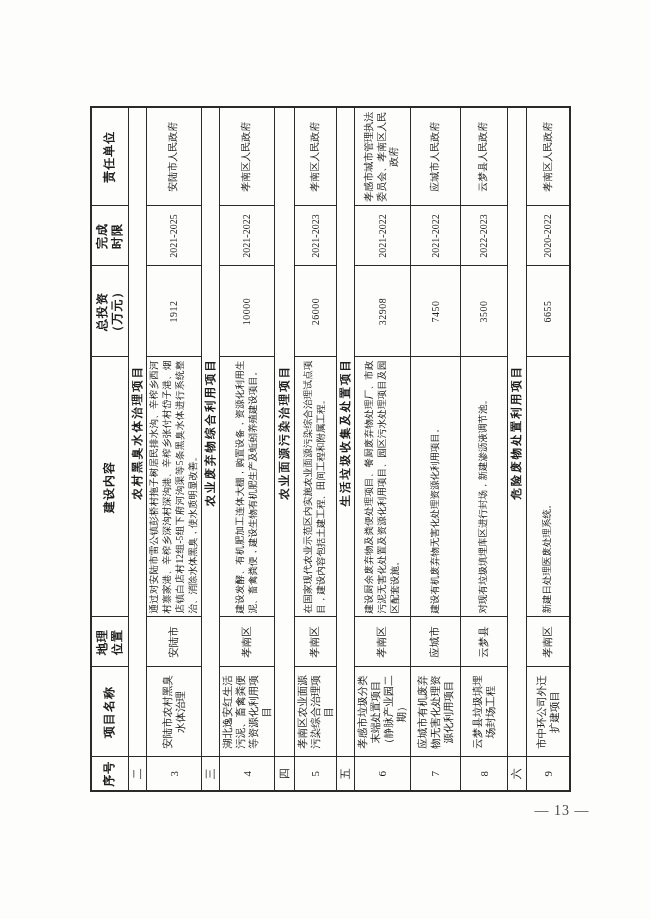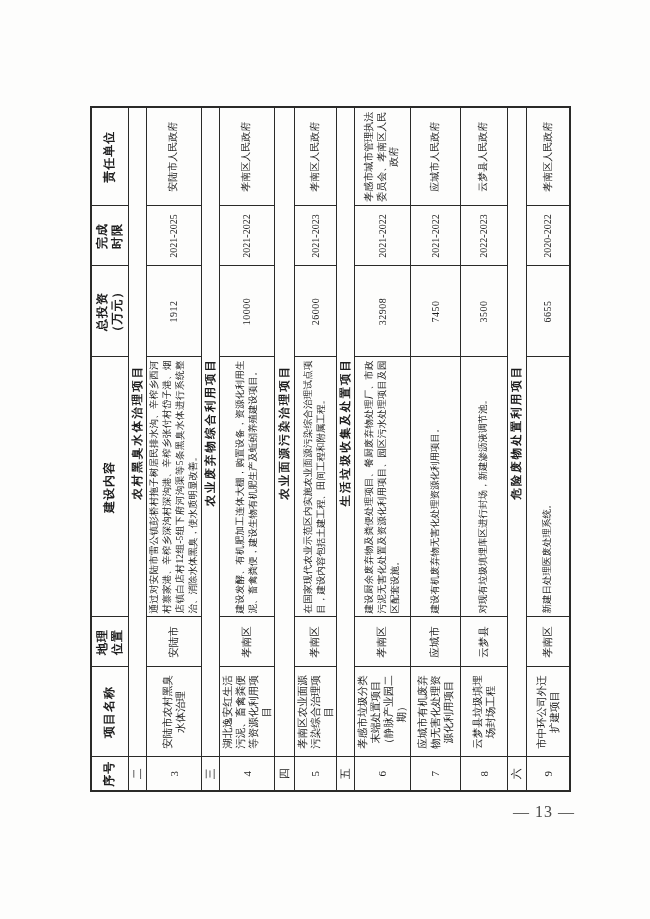--- a/index.html
+++ b/index.html
@@ -38,22 +38,22 @@
     text-align:center;letter-spacing:2px;
   }
   td.cell-no{font-size:11px;text-align:center;}
   td.cell-name{font-size:10.5px;line-height:13px;text-align:center;padding:1px 3px;}
   td.cell-loc{font-size:10.5px;text-align:center;}
   td.cell-content{font-size:9.5px;line-height:13px;text-align:justify;text-justify:inter-ideograph;padding:1px 3px;}
   td.cell-inv{font-size:10px;text-align:center;letter-spacing:.5px;}
   td.cell-deadline{font-size:10px;text-align:center;}
   td.cell-unit{font-size:10px;line-height:12.5px;text-align:center;padding:1px 3px;}
   .page-number{
-    position:absolute;left:499px;top:803px;width:90px;
-    text-align:center;font-size:16px;color:#4a4a48;letter-spacing:1px;
+    position:absolute;left:517px;top:803px;width:90px;
+    text-align:center;font-size:14px;color:#4a4a48;letter-spacing:1px;
   }
 </style>
 </head>
 <body>
 
 <div class="sheet">
 
   <div class="table-rotated">
     <table class="projects">
       <colgroup>

